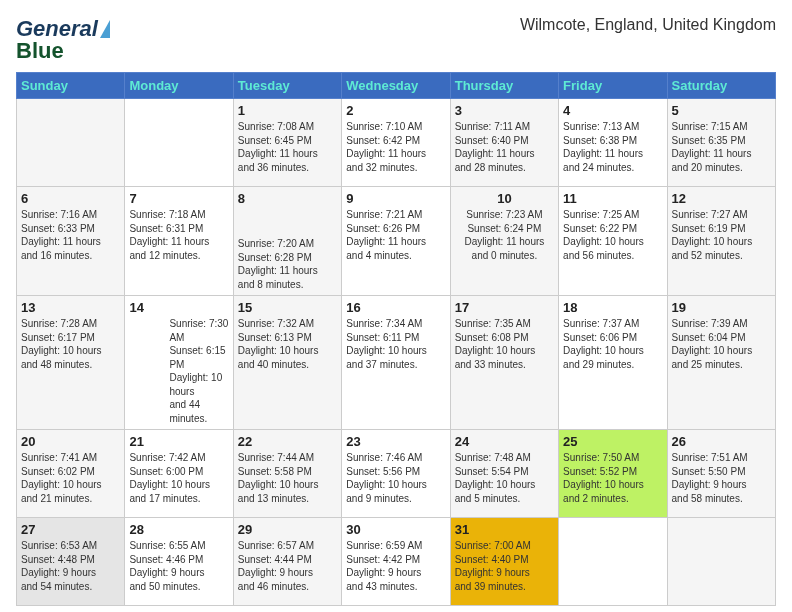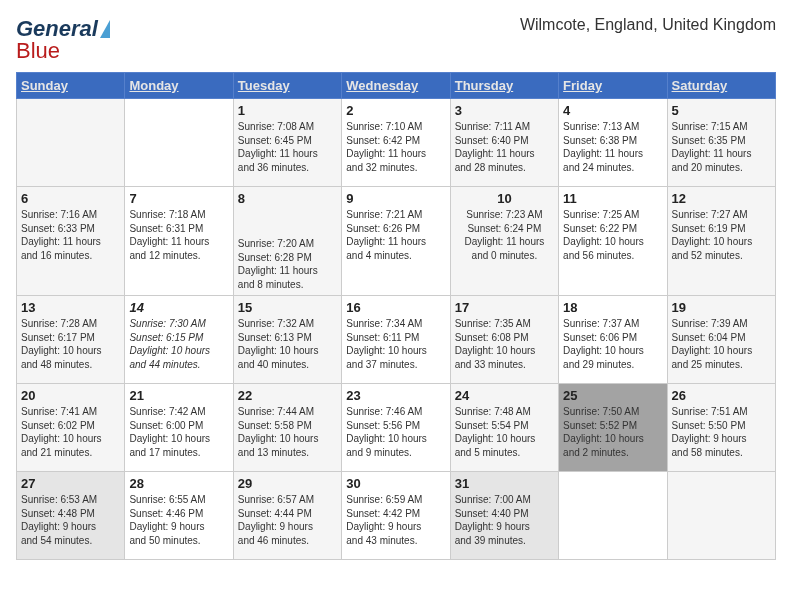--- a/index.html
+++ b/index.html
@@ -48,26 +48,25 @@
       font-size: 16px;
       color: #333;
     }
     table {
       width: 100%;
       border-collapse: collapse;
       table-layout: fixed;
     }
     th {
       background-color: #3a6bbf;
-      color: #e5e5e5;
+      color: #5eead4;
       font-size: 13px;
       padding: 5px 4px;
       text-align: left;
       border: 1px solid #5580cc;
-      text-decoration: underline;
     }
     td {
       border: 1px solid #ccc;
       vertical-align: top;
       padding: 4px 4px;
       font-size: 10.5px;
       color: #222;
       height: 88px;
       background: #fff;
     }
@@ -102,21 +101,21 @@
   </style>
 </head>
 <body>
 
 <div class="header">
   <div class="logo">
     <div class="logo-row">
       <span style="font-size:22px;font-weight:bold;color:#1a3a5c;">General</span>
       <span class="logo-triangle"></span>
     </div>
-    <span style="font-size:22px;font-weight:normal;color:#b91c1c;margin-top:-4px;">Blue</span>
+    <span style="font-size:22px;font-weight:bold;color:#14532d;margin-top:-4px;">Blue</span>
   </div>
   <div class="title-block">
     <div class="location">Wilmcote, England, United Kingdom</div>
   </div>
 </div>
 
 <table>
   <thead>
     <tr>
     <th>Sunday</th>
@@ -220,23 +219,23 @@
         </td>
       </tr>
       <tr>
         <td style="background: rgb(245, 245, 245);">
           <span class="day-num">13</span>
           <div class="cell-content" style="white-space: pre-line;">Sunrise: 7:28 AM
 Sunset: 6:17 PM
 Daylight: 10 hours
 and 48 minutes.</div>
         </td>
-        <td style="background: rgb(255, 255, 255); font-style: italic;">
+        <td style="background: rgb(255, 255, 255);">
           <span class="day-num">14</span>
-          <div class="cell-content" style="white-space: pre-line;">Sunrise: 7:30 AM
+          <div class="cell-content" style="white-space: pre-line; margin-left: 40px;">Sunrise: 7:30 AM
 Sunset: 6:15 PM
 Daylight: 10 hours
 and 44 minutes.</div>
         </td>
         <td style="background: rgb(245, 245, 245);">
           <span class="day-num">15</span>
           <div class="cell-content" style="white-space: pre-line;">Sunrise: 7:32 AM
 Sunset: 6:13 PM
 Daylight: 10 hours
 and 40 minutes.</div>
@@ -299,21 +298,21 @@
 Daylight: 10 hours
 and 9 minutes.</div>
         </td>
         <td style="background: rgb(245, 245, 245);">
           <span class="day-num">24</span>
           <div class="cell-content" style="white-space: pre-line;">Sunrise: 7:48 AM
 Sunset: 5:54 PM
 Daylight: 10 hours
 and 5 minutes.</div>
         </td>
-        <td style="background: #a3a3a3;">
+        <td style="background: #bef264;">
           <span class="day-num">25</span>
           <div class="cell-content" style="white-space: pre-line;">Sunrise: 7:50 AM
 Sunset: 5:52 PM
 Daylight: 10 hours
 and 2 minutes.</div>
         </td>
         <td style="background: rgb(245, 245, 245);">
           <span class="day-num">26</span>
           <div class="cell-content" style="white-space: pre-line;">Sunrise: 7:51 AM
 Sunset: 5:50 PM
@@ -343,21 +342,21 @@
 Daylight: 9 hours
 and 46 minutes.</div>
         </td>
         <td style="background: rgb(255, 255, 255);">
           <span class="day-num">30</span>
           <div class="cell-content" style="white-space: pre-line;">Sunrise: 6:59 AM
 Sunset: 4:42 PM
 Daylight: 9 hours
 and 43 minutes.</div>
         </td>
-        <td style="background: #e5e5e5;">
+        <td style="background: #eab308;">
           <span class="day-num">31</span>
           <div class="cell-content" style="white-space: pre-line;">Sunrise: 7:00 AM
 Sunset: 4:40 PM
 Daylight: 9 hours
 and 39 minutes.</div>
         </td>
         <td style="background: rgb(255, 255, 255);"></td>
         <td style="background: rgb(245, 245, 245);"></td>
       </tr>
     </tbody>

